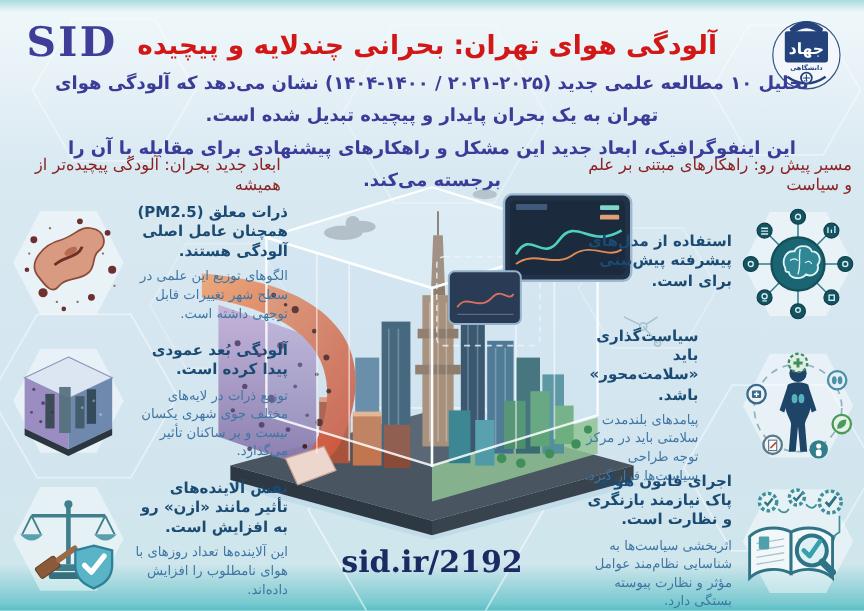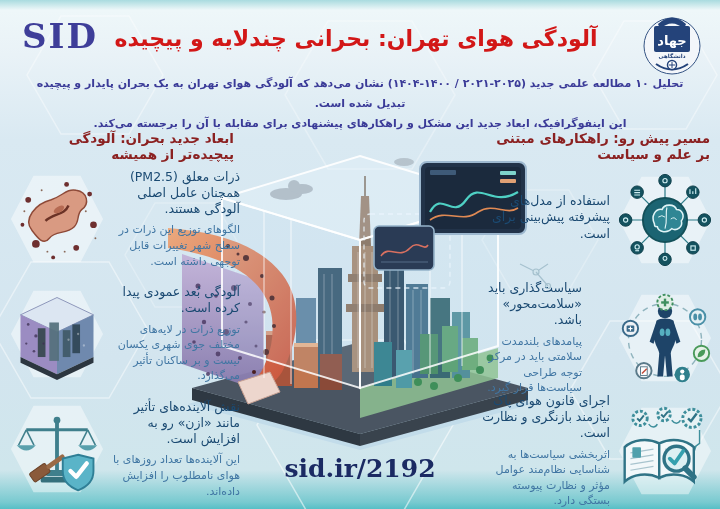--- a/index.html
+++ b/index.html
@@ -10,38 +10,38 @@
     font-family:"DejaVu Sans",sans-serif;
   }
   .hexbg{position:absolute;inset:0;}
   
   .sid-logo{position:absolute;left:22px;top:16px;font-family:"DejaVu Serif","Liberation Serif",serif;
     font-weight:bold;font-size:34px;letter-spacing:2px;color:#3e3e99;}
   .main-title{position:absolute;left:110px;right:118px;top:26px;text-align:center;
     direction:rtl;font-weight:bold;font-size:22px;color:#d21717;}
   .emblem{position:absolute;right:16px;top:8px;width:64px;height:72px;}
   
-  .subtitle{position:absolute;left:28px;right:28px;top:74px;text-align:center;direction:rtl;
-    font-weight:bold;font-size:11px;line-height:1.8;color:#3b3b98;}
+  .subtitle{position:absolute;left:28px;right:28px;top:56px;text-align:center;direction:rtl;
+    font-weight:bold;font-size:15px;line-height:1.8;color:#3b3b98;}
   
   .sec-header{position:absolute;top:130px;direction:rtl;
-    font-weight:bold;font-size:13.5px;color:#8b2121;}
+    font-weight:normal;font-size:13.5px;color:#8b2121;}
   .sec-left{left:12px;width:222px;}
   .sec-right{right:10px;width:228px;}
   
   .item{position:absolute;display:flex;gap:6px;align-items:center;z-index:3;}
   .item-l{left:8px;width:232px;}
   .item-r{left:480px;width:234px;}
   .item-icon{position:relative;width:98px;height:100px;flex:0 0 98px;}
   .icon-tile{position:absolute;left:2px;top:4px;width:94px;height:92px;
     clip-path:polygon(25% 3%,75% 3%,99% 50%,75% 97%,25% 97%,1% 50%);
     background:rgba(255,255,255,0.45);}
   .item-icon svg{position:absolute;left:1px;top:2px;}
   .item-text{flex:1;direction:rtl;text-align:right;}
-  .item-title{font-weight:normal;font-size:12.5px;line-height:1.3;color:#1b4a72;margin-bottom:5px;}
+  .item-title{font-weight:bold;font-size:12.5px;line-height:1.3;color:#1b4a72;margin-bottom:5px;}
   .item-body{font-size:11px;line-height:1.42;color:#4076a3;}
   
   .city{position:absolute;left:168px;top:136px;width:384px;height:314px;z-index:1;}
   
   .footer-url{position:absolute;left:0;right:0;top:454px;text-align:center;z-index:4;
     font-family:"DejaVu Serif","Liberation Serif",serif;font-weight:bold;
     font-size:25px;color:#1b2a63;}
 </style>
 </head>
 <body>
@@ -248,21 +248,21 @@
             <circle cx="80" cy="42" r="1"></circle>
             <circle cx="16" cy="42" r="1"></circle>
           <circle cx="58" cy="84" r="1"></circle>
             <circle cx="90" cy="70" r="1"></circle>
             <circle cx="40" cy="84" r="1"></circle>
           </g>
       </svg>
     </div>
     <div class="item-text">
       <div class="item-title">ذرات معلق (PM2.5) همچنان عامل اصلی آلودگی هستند.</div>
-      <div class="item-body">الگوهای توزیع این ذرات در سطح شهر تغییرات قابل توجهی داشته است.</div>
+      <div class="item-body">الگوهای توزیع این علمی در سطح شهر تغییرات قابل توجهی داشته است.</div>
     </div>
   </div>
 
   <div class="item item-l" style="top:281px;height:106px;justify-content:flex-end;">
     <div class="item-icon">
       <div class="icon-tile"></div>
       <svg width="96" height="96" viewBox="0 0 100 100">
         <polygon points="50,12 88,30 50,48 12,30" fill="#dce6f2" stroke="#8a93b8" stroke-width="1"></polygon>
         <polygon points="12,30 50,48 50,92 12,74" fill="#9b8cc2"></polygon>
         <polygon points="88,30 50,48 50,92 88,74" fill="#6f89ae"></polygon>

